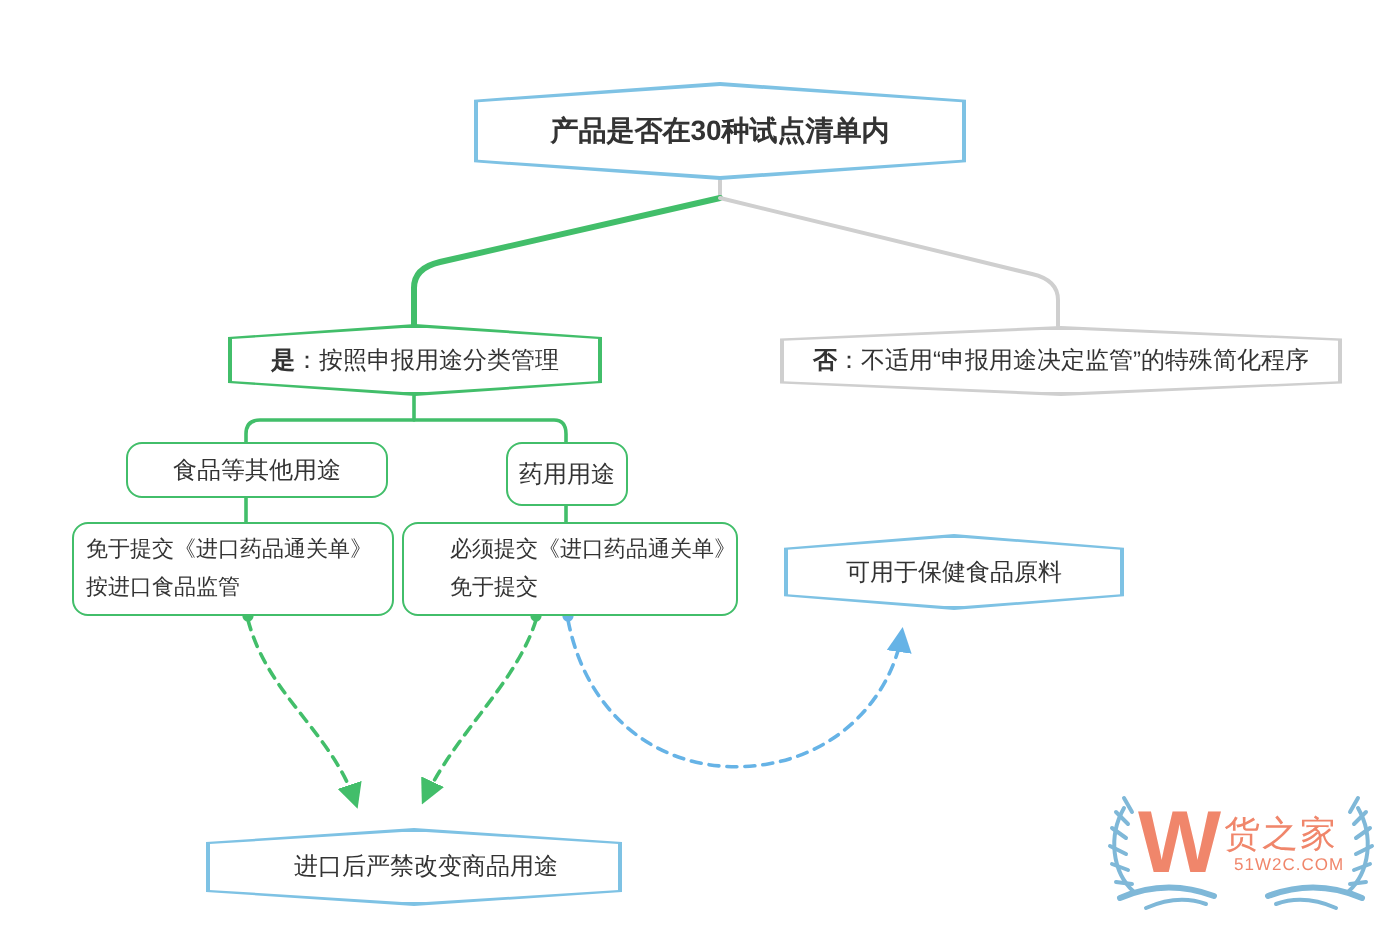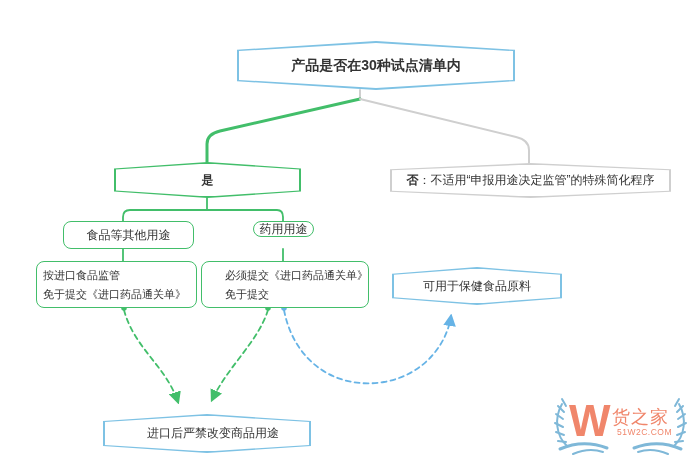--- a/index.html
+++ b/index.html
@@ -55,50 +55,51 @@
     <path class="ln-green" d="M123,249 V261"></path>
     <path class="ln-green" d="M283,249 V261"></path>
     <path class="ln-green-dash" marker-end="url(#arrG)" d="M124,310 C134,348 166,366 178,402"></path>
     <path class="ln-green-dash" marker-end="url(#arrG)" d="M268,310 C258,342 228,366 212,400"></path>
     <path class="ln-blue-dash" marker-end="url(#arrB)" d="M284,310 C294,362 336,390 384,382 C424,375 447,344 451,316"></path>
     <circle cx="124" cy="308" r="2.8" fill="#42BE6A"></circle>
     <circle cx="268" cy="308" r="2.8" fill="#42BE6A"></circle>
     <circle cx="284" cy="308" r="2.8" fill="#66B3E6"></circle>
   </svg>
 
-  <div class="node hex blue" id="root-node" style="left:237px;top:41px;width:278px;height:49px;">
+  <div class="node hex blue" id="root-node" style="left:237px;top:41px;width:246px;height:49px;">
     <div class="bg"></div>
     <div class="fg"></div>
     <div class="label">产品是否在30种试点清单内</div>
   </div>
 
   <div class="node hex green" style="left:114px;top:162px;width:187px;height:36px;">
     <div class="bg"></div>
     <div class="fg" style="inset:1.6px;"></div>
     <div class="label">
         <span class="bold">是</span>
+        <span>：按照申报用途分类管理</span>
       </div>
   </div>
 
   <div class="node hex gray" style="left:390px;top:163px;width:281px;height:35px;">
     <div class="bg"></div>
     <div class="fg" style="inset:1.6px;"></div>
     <div class="label">
         <span class="bold">否</span>
         <span>：不适用“申报用途决定监管”的特殊简化程序</span>
       </div>
   </div>
 
   <div class="node rrect" style="left:63px;top:221px;width:131px;height:28px;">食品等其他用途</div>
 
-  <div class="node rrect" style="left:253px;top:221px;width:61px;height:16px;">药用用途</div>
+  <div class="node rrect" style="left:253px;top:221px;width:61px;height:32px;">药用用途</div>
 
   <div class="node rrect lines" style="left:36px;top:261px;width:161px;height:47px;">
+    <span>免于提交《进口药品通关单》</span>
     <span>按进口食品监管</span>
-    <span>免于提交《进口药品通关单》</span>
   </div>
 
   <div class="node rrect lines" style="left:201px;top:261px;width:168px;height:47px;padding-left:23px;">
     <span>必须提交《进口药品通关单》</span>
     <span>免于提交</span>
   </div>
 
   <div class="node hex blue" style="left:392px;top:267px;width:170px;height:38px;">
     <div class="bg"></div>
     <div class="fg" style="inset:1.6px;"></div>

